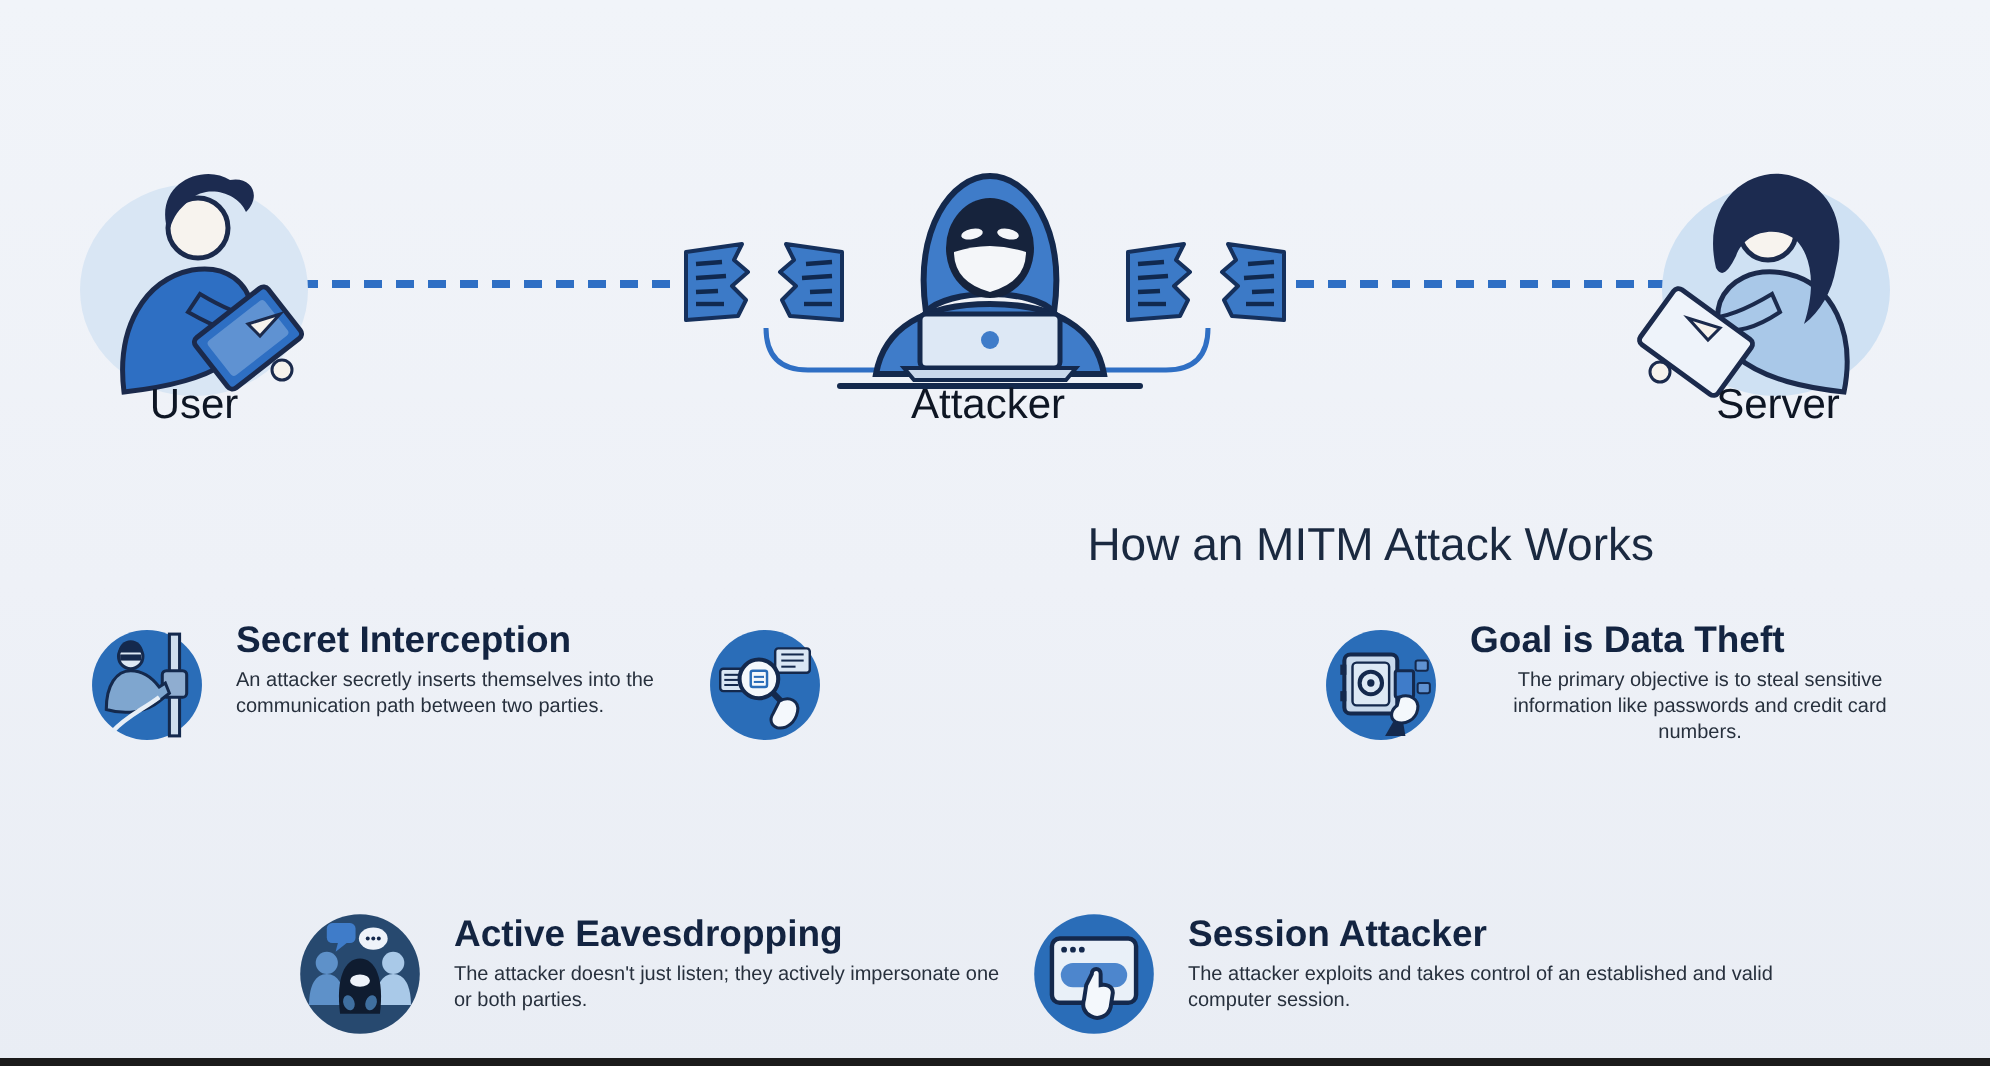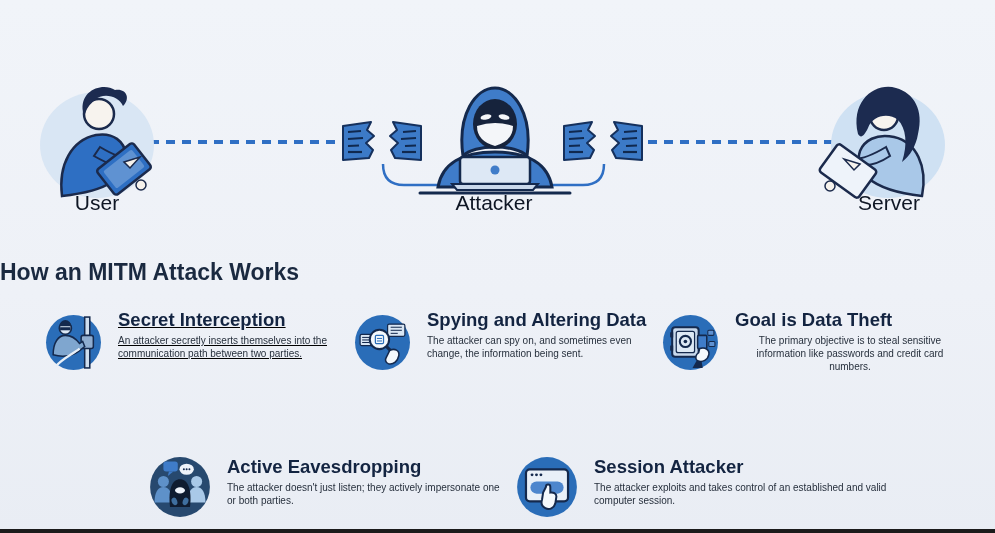--- a/index.html
+++ b/index.html
@@ -12,32 +12,32 @@
     position:absolute;left:44px;top:14px;width:920px;
     font-size:41px;font-weight:bold;letter-spacing:-0.5px;
     color:#2b6ec6;white-space:nowrap;
   }
   .diagram{position:absolute;left:0;top:80px;width:995px;height:125px;}
   .actor-label{
     position:absolute;top:191px;transform:translateX(-50%);
     font-size:21px;font-weight:500;color:#0e1624;white-space:nowrap;text-align:right;
   }
   .section-heading{
-    position:absolute;left:0;width:827px;text-align:left;
-    font-size:23px;font-weight:700;color:#1a2940;
+    position:absolute;left:0;width:827px;text-align:right;
+    font-size:23px;font-weight:400;color:#1a2940;
   }
   .h-how{top:259px;}
   .h-class{top:410px;}
   .item{position:absolute;display:flex;gap:16px;}
   .item .icon{flex:0 0 auto;}
   .row1 .icon{width:57px;height:57px;margin-top:7px;}
   .row2 .icon{width:62px;height:62px;margin-top:2px;}
   .item-title{font-size:18.5px;font-weight:bold;color:#132441;margin:2px 0 4px 0;white-space:nowrap;}
   .item-desc{font-size:10px;line-height:1.28;color:#27303d;}
-  .i1{left:45px;top:307px;text-decoration:underline;}  .i1 .item-desc{width:218px;}
+  .i1{left:45px;top:307px;}  .i1 .item-desc{width:218px;}
   .i2{left:354px;top:307px;} .i2 .item-desc{width:218px;}
   .i3{left:662px;top:307px;} .i3 .item-desc{width:230px;text-align:center;}
   .j1{left:149px;top:454px;} .j1 .item-desc{width:282px;}
   .j2{left:516px;top:454px;} .j2 .item-desc{width:302px;}
   .bottom-bar{position:absolute;left:0;bottom:0;width:100%;height:4px;background:#1b1b1b;}
 </style>
 </head>
 <body>
 
 <div class="stage">
@@ -176,24 +176,20 @@
           <line x1="36" y1="16" x2="47" y2="16"></line>
           <line x1="36" y1="19" x2="43" y2="19"></line>
         </g>
       <circle cx="25" cy="25" r="9.5" fill="#f4f8fc" stroke="#14294d" stroke-width="2"></circle>
       <rect x="21" y="21" width="8" height="8" rx="1" fill="none" stroke="#2a6db8" stroke-width="1.2"></rect>
       <line x1="22.5" y1="24" x2="27.5" y2="24" stroke="#2a6db8" stroke-width="1"></line>
       <line x1="22.5" y1="26.5" x2="27.5" y2="26.5" stroke="#2a6db8" stroke-width="1"></line>
       <line x1="32" y1="32" x2="38" y2="38" stroke="#14294d" stroke-width="3"></line>
       <path d="M35,36 C40,33 45,36 44,41 C43,46 39,50 34,49 C31,48 30,45 32,42 Z" fill="#f4f8fc" stroke="#14294d" stroke-width="1.5"></path>
     </svg>
-    <div class="item-text">
-      <div class="item-title">Spying and Altering Data</div>
-      <div class="item-desc">The attacker can spy on, and sometimes even change, the information being sent.</div>
-    </div>
   </div>
 
   <div class="item row1 i3">
     <svg class="icon" viewBox="0 0 56 56">
       <circle cx="28" cy="28" r="27" fill="#2a6db8"></circle>
       <rect x="10" y="13" width="26" height="29" rx="3" fill="#c8d9ec" stroke="#14294d" stroke-width="2"></rect>
       <rect x="14" y="17" width="18" height="21" rx="2" fill="#dde9f5" stroke="#14294d" stroke-width="1.2"></rect>
       <circle cx="23" cy="27" r="5.5" fill="none" stroke="#14294d" stroke-width="2"></circle>
       <circle cx="23" cy="27" r="1.8" fill="#14294d"></circle>
       <rect x="8" y="18" width="3" height="5" fill="#14294d"></rect>

